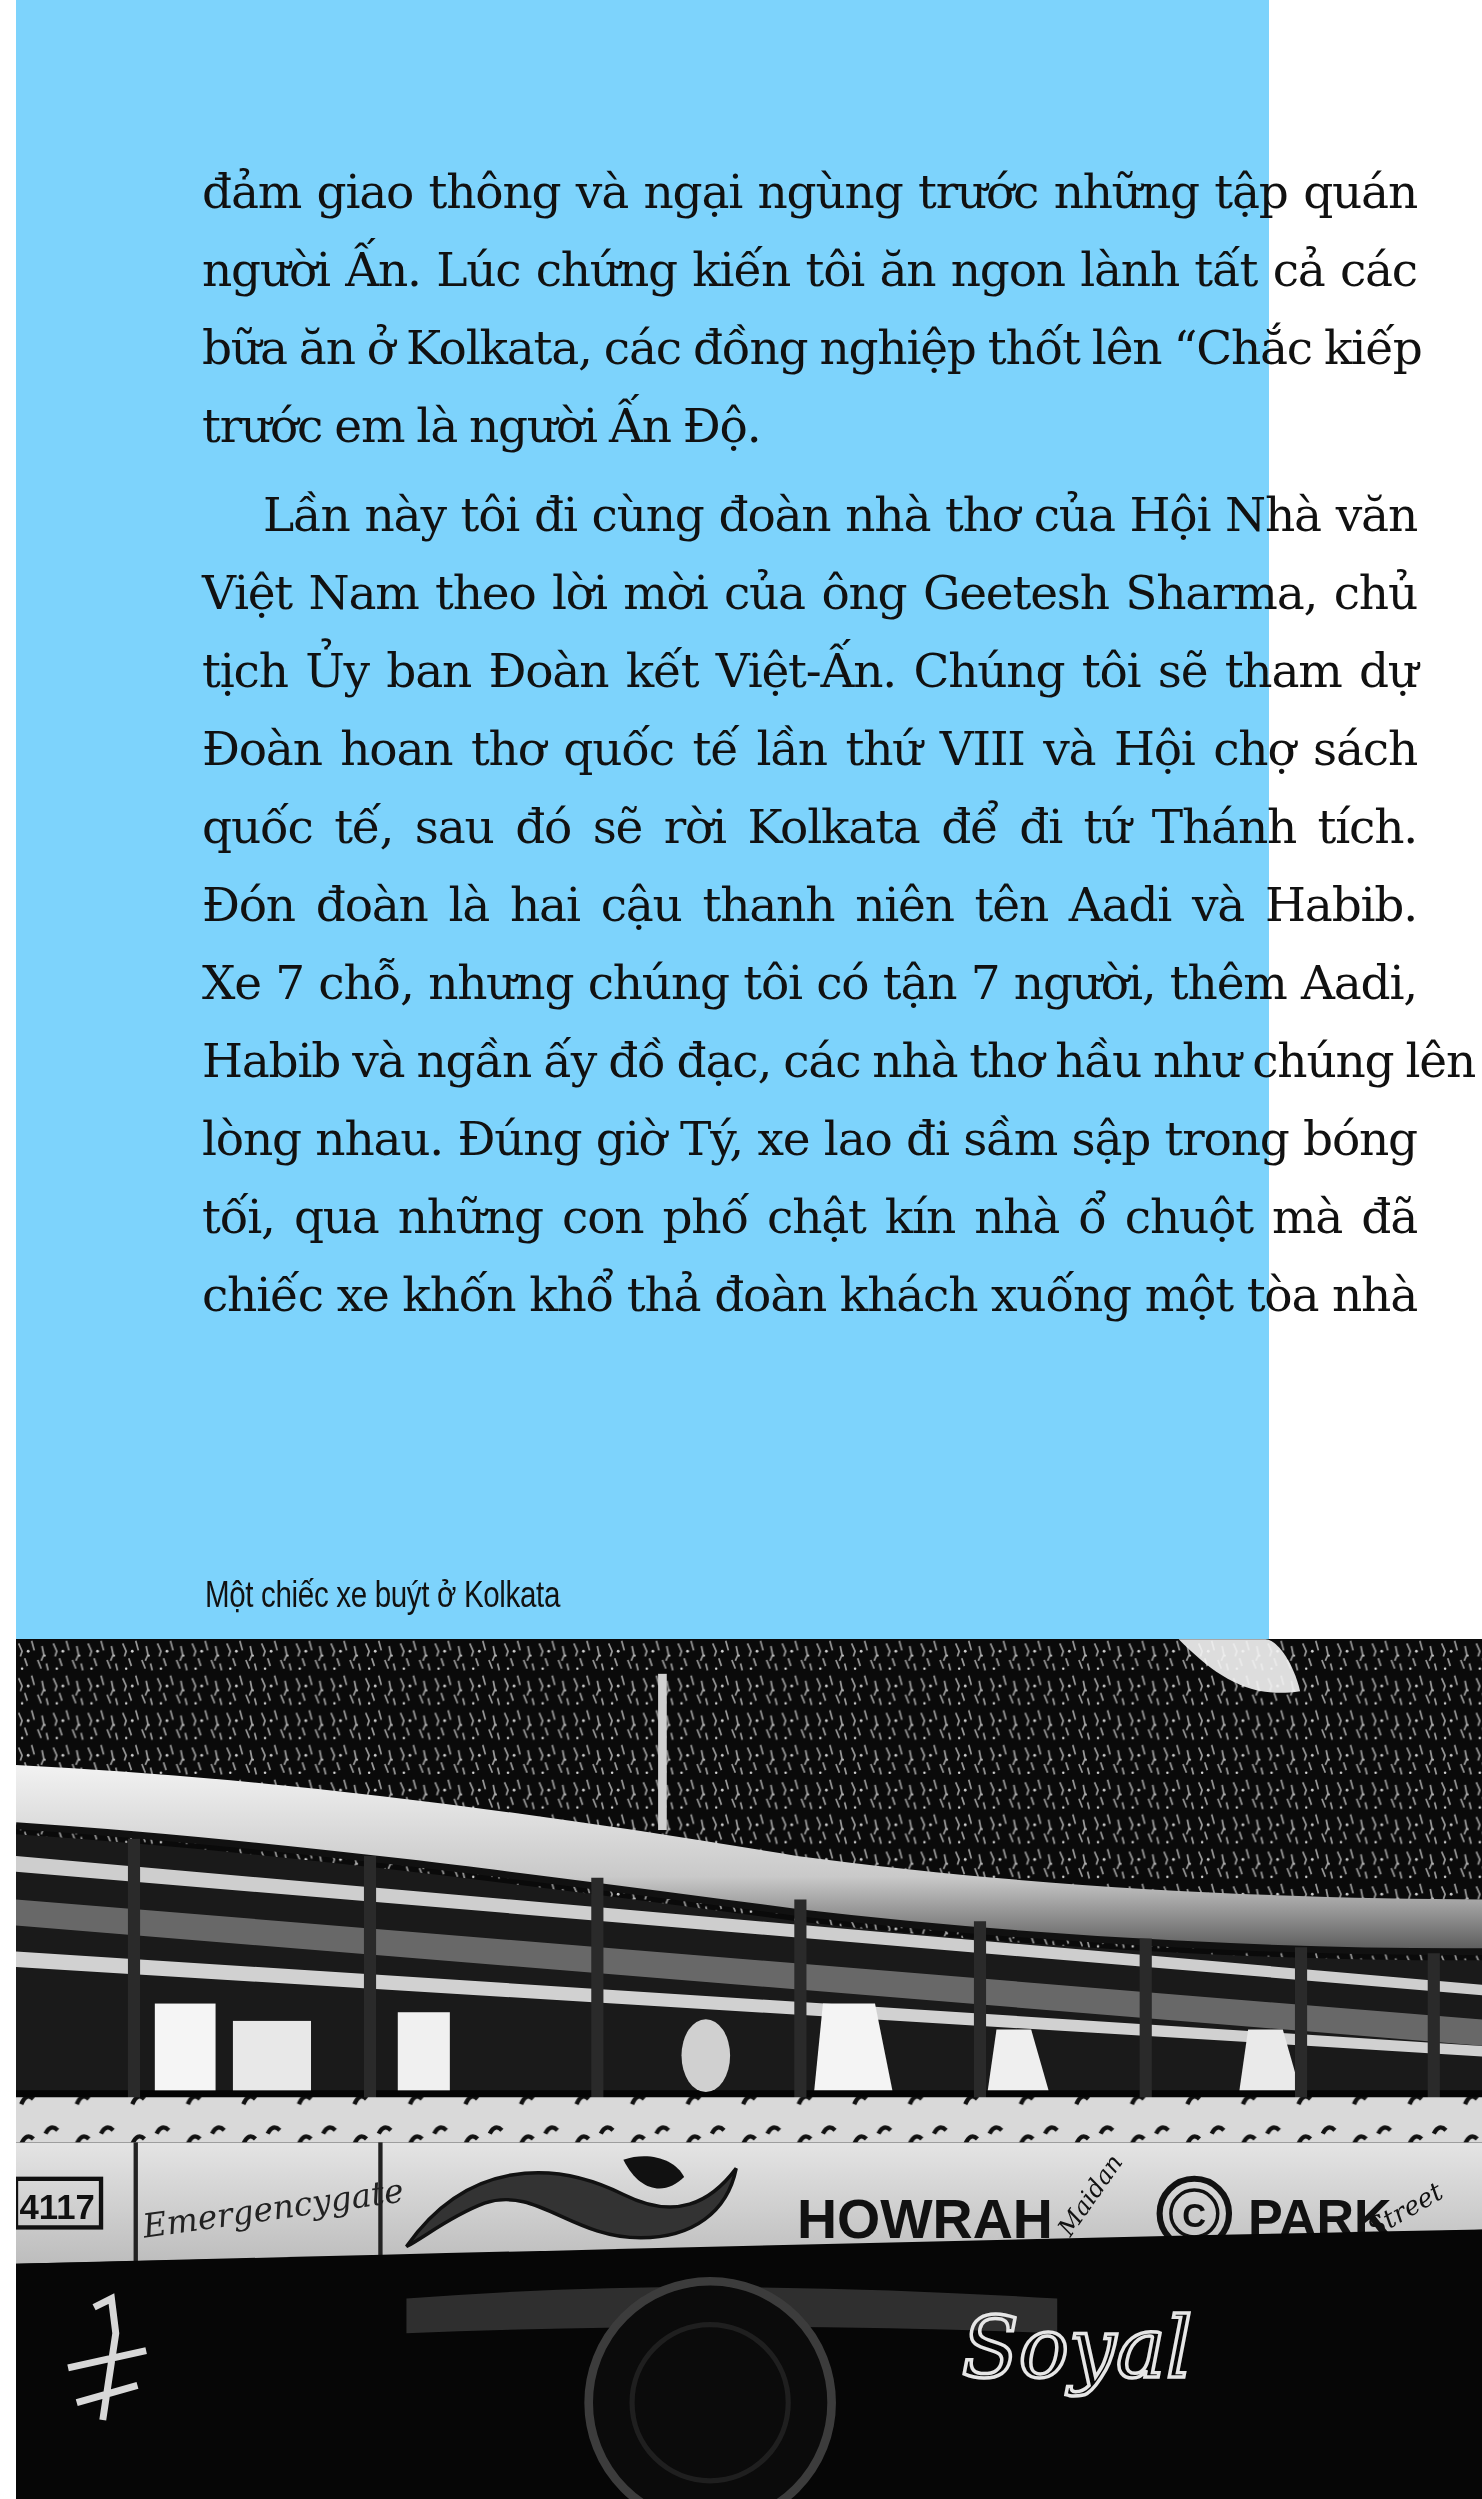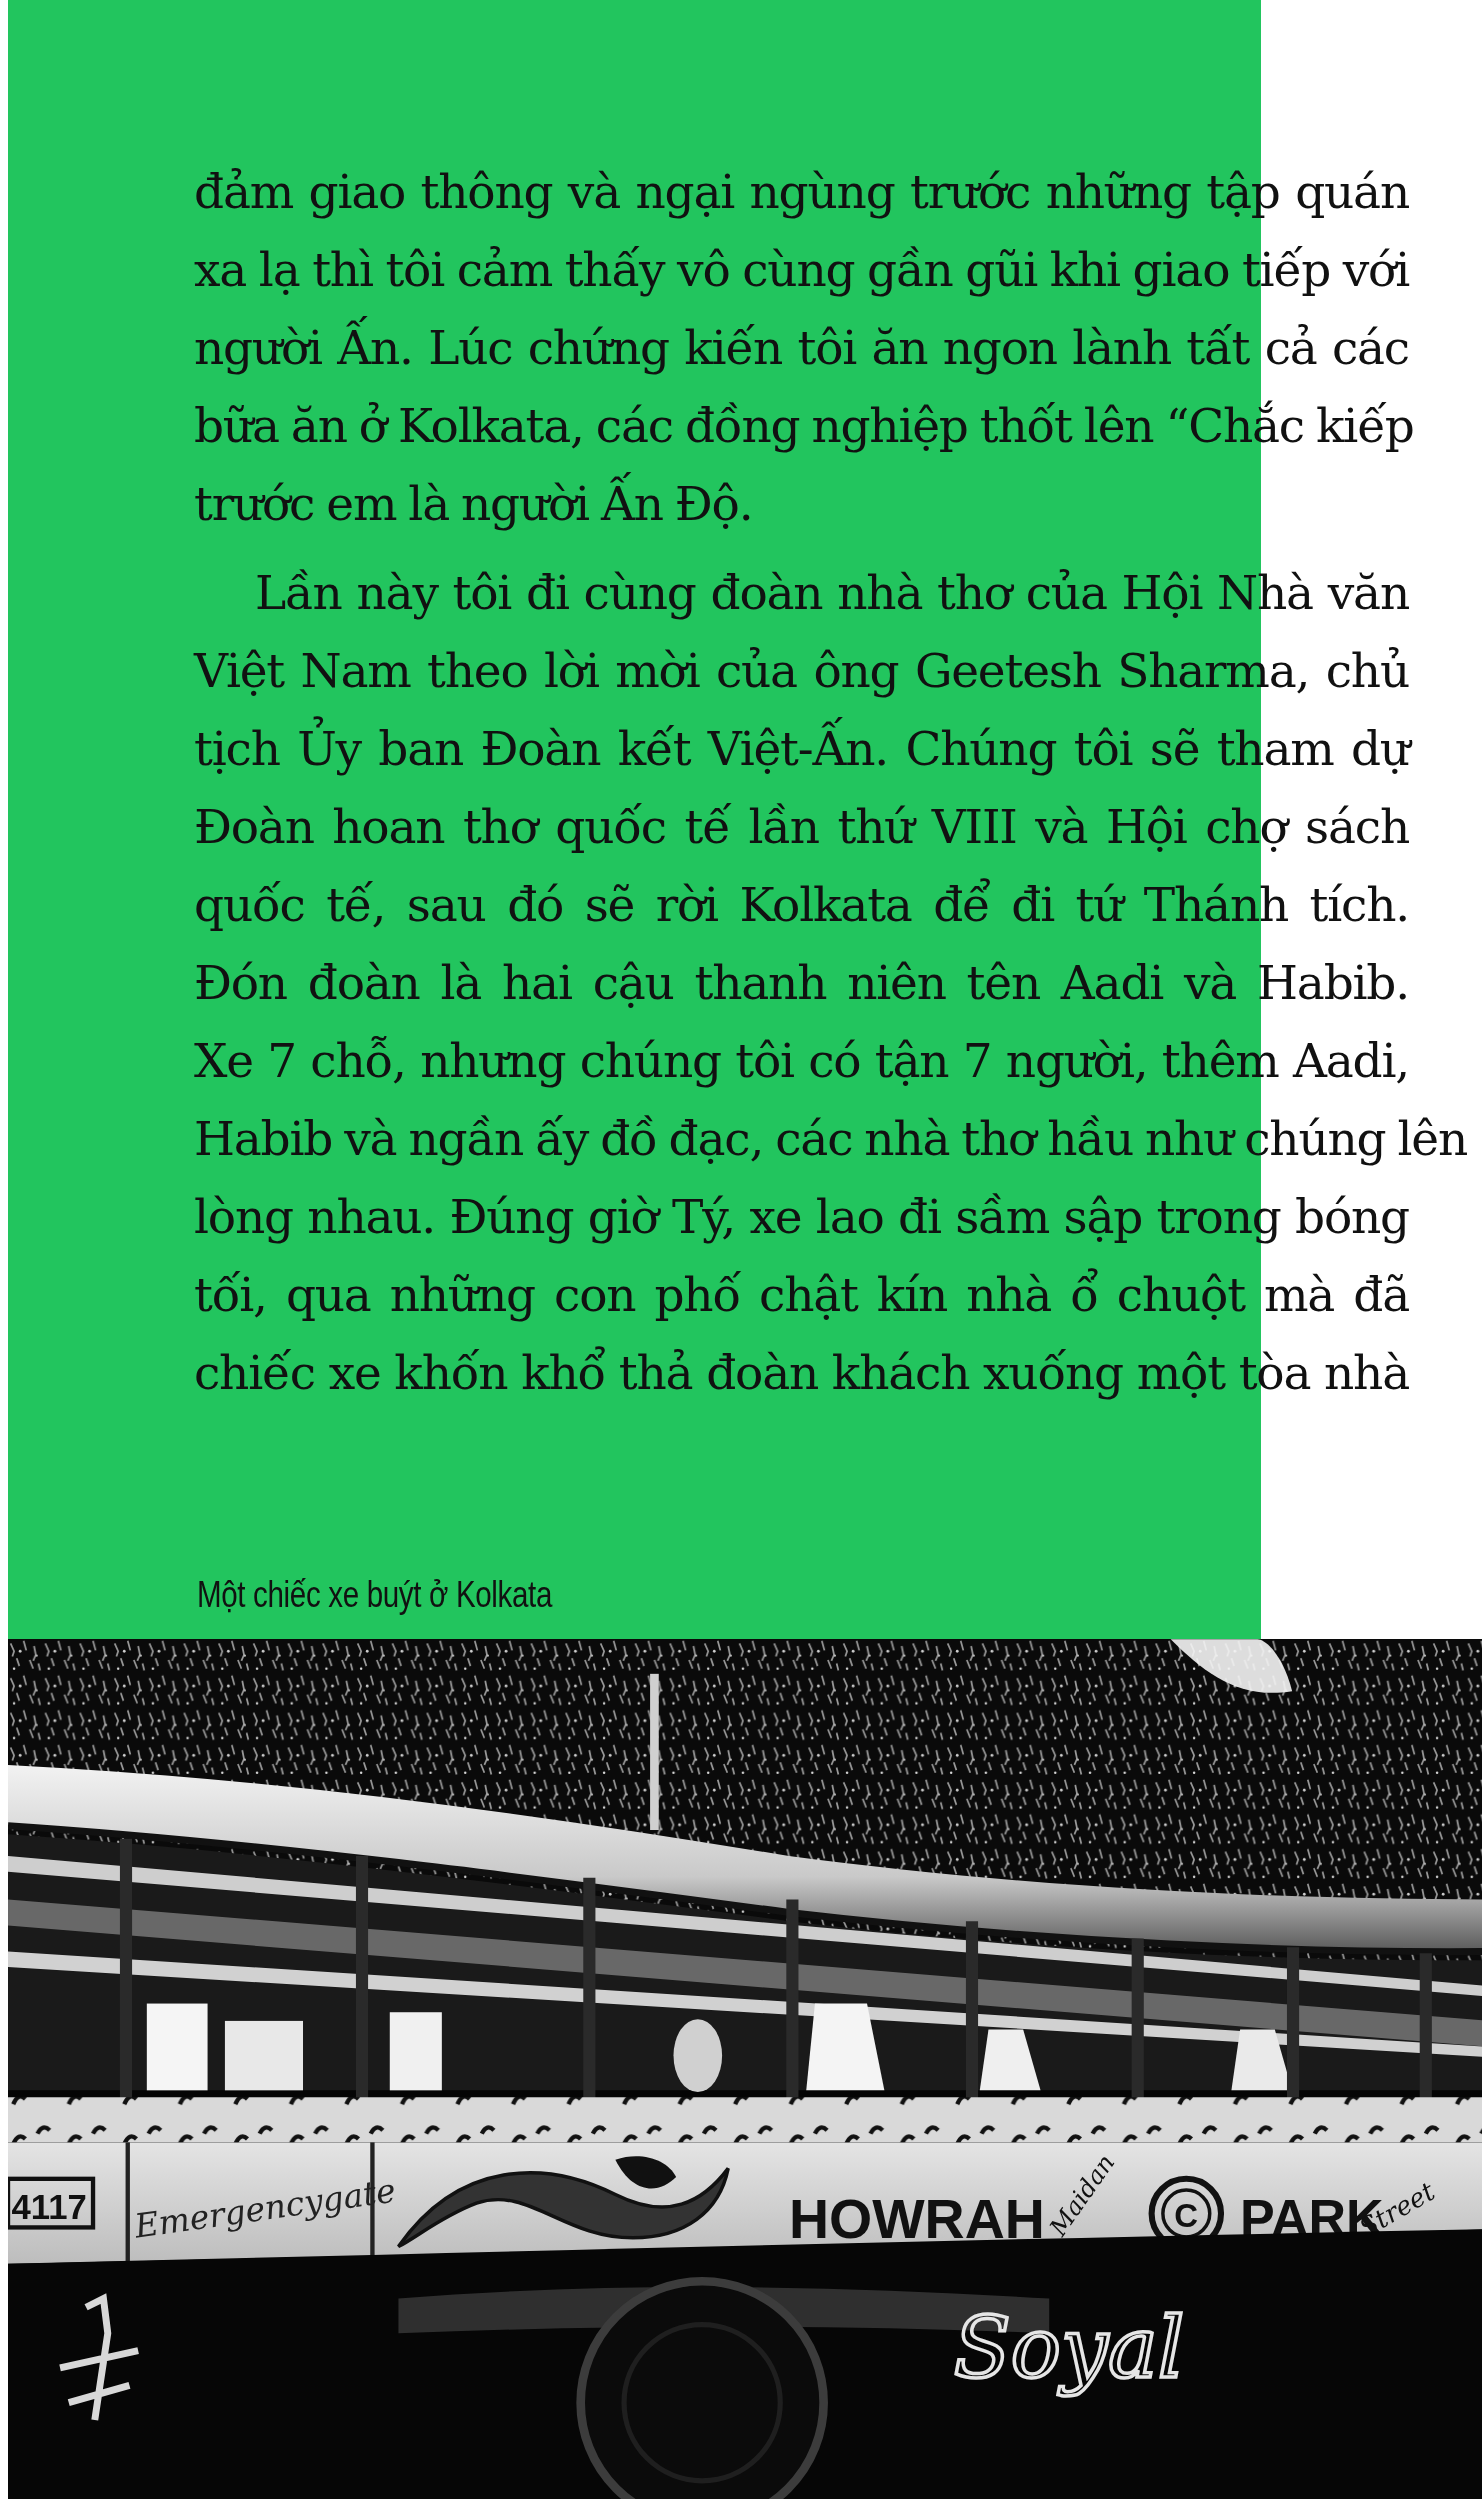--- a/index.html
+++ b/index.html
@@ -9,23 +9,23 @@
     }
     body {
       width: 1482px;
       height: 2500px;
       position: relative;
       overflow: hidden;
       color: #111111;
     }
     .page {
       position: absolute;
-      left: 8px; top: 0;
+      left: 16px; top: 0;
       width: 1253px; height: 2500px;
-      background: #22c55e;
+      background: #7dd3fc;
     }
     .body-text {
       position: absolute;
       left: 186px;
       top: 153px;
       width: 1215px;
       font-family: "DejaVu Serif", "Liberation Serif", serif;
       font-size: 47px;
       line-height: 78px;
       color: #111111;
@@ -77,21 +77,20 @@
   </style>
 </head>
 <body>
 
 <div class="page">
 
   <div class="body-text">
 
     <div class="paragraph">
       <span class="line">đảm giao thông và ngại ngùng trước những tập quán</span>
-      <span class="line">xa lạ thì tôi cảm thấy vô cùng gần gũi khi giao tiếp với</span>
       <span class="line">người Ấn. Lúc chứng kiến tôi ăn ngon lành tất cả các</span>
       <span class="line">bữa ăn ở Kolkata, các đồng nghiệp thốt lên “Chắc kiếp</span>
       <span class="line last">trước em là người Ấn Độ.</span>
     </div>
     <div class="para-gap"></div>
 
     <div class="paragraph">
       <span class="line indent">Lần này tôi đi cùng đoàn nhà thơ của Hội Nhà văn</span>
       <span class="line">Việt Nam theo lời mời của ông Geetesh Sharma, chủ</span>
       <span class="line">tịch Ủy ban Đoàn kết Việt-Ấn. Chúng tôi sẽ tham dự</span>

